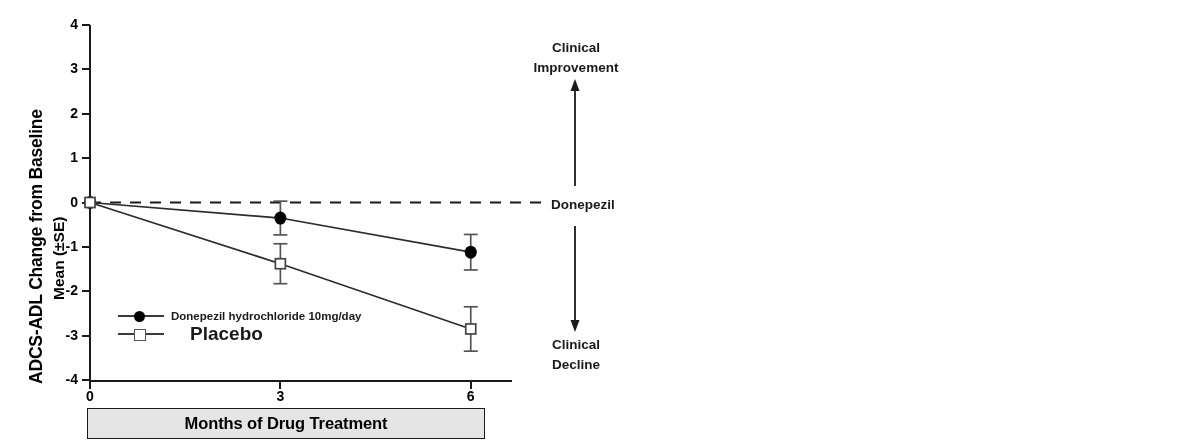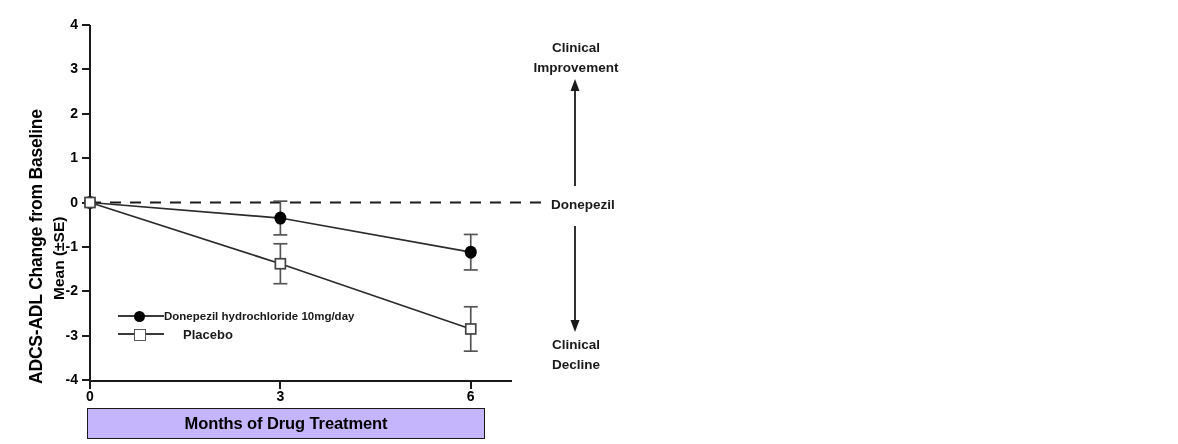--- a/index.html
+++ b/index.html
@@ -46,21 +46,21 @@
   }
   .xtick{position:absolute;width:2px;height:8px;background:#1a1a1a;top:381px;}
   .xtick-label{
     position:absolute;top:388px;width:24px;text-align:center;
     font-size:14px;font-weight:bold;color:#000;
   }
 
   
   #xbox{
     position:absolute;left:87px;top:408px;width:396px;height:29px;
-    border:1.5px solid #1a1a1a;background:#c4b5fd;
+    border:1.5px solid #1a1a1a;background:#e5e5e5;
     display:flex;align-items:center;justify-content:center;
   }
   #xbox span{font-size:16.5px;font-weight:bold;color:#000;letter-spacing:-0.1px;}
 
   
   .anno{
     position:absolute;font-size:13.5px;font-weight:bold;color:#1a1a1a;
     line-height:20px;text-align:center;white-space:pre-line;
   }
   #anno-improvement{left:520px;top:38px;width:112px;}
@@ -70,22 +70,22 @@
   
   #legend{position:absolute;left:118px;top:307px;}
   .legend-row{display:flex;align-items:center;height:18px;}
   .legend-swatch{position:relative;width:46px;height:18px;}
   .legend-swatch .ln{
     position:absolute;left:0;top:8px;width:46px;height:1.6px;background:#3a3a3a;
   }
   .legend-swatch .mk{position:absolute;left:16px;top:4px;}
   .mk-circle{width:11px;height:11px;border-radius:50%;background:#000;}
   .mk-square{width:10px;height:10px;background:#fff;border:1.6px solid #555;}
-  .legend-label{font-size:11.5px;font-weight:bold;color:#1a1a1a;white-space:nowrap;}
-  .legend-label.big{font-size:13px;padding-left:19px;}
+  .legend-label{font-size:11.5px;font-weight:bold;color:#1a1a1a;margin-left:7px;white-space:nowrap;}
+  .legend-label.big{font-size:19px;padding-left:19px;}
 
   svg{position:absolute;left:0;top:0;overflow:visible;}
 </style>
 </head>
 <body>
 
 <div id="figure">
 
   <div class="ytitle l1">ADCS-ADL Change from Baseline</div>
   <div class="ytitle l2">Mean (±SE)</div>

